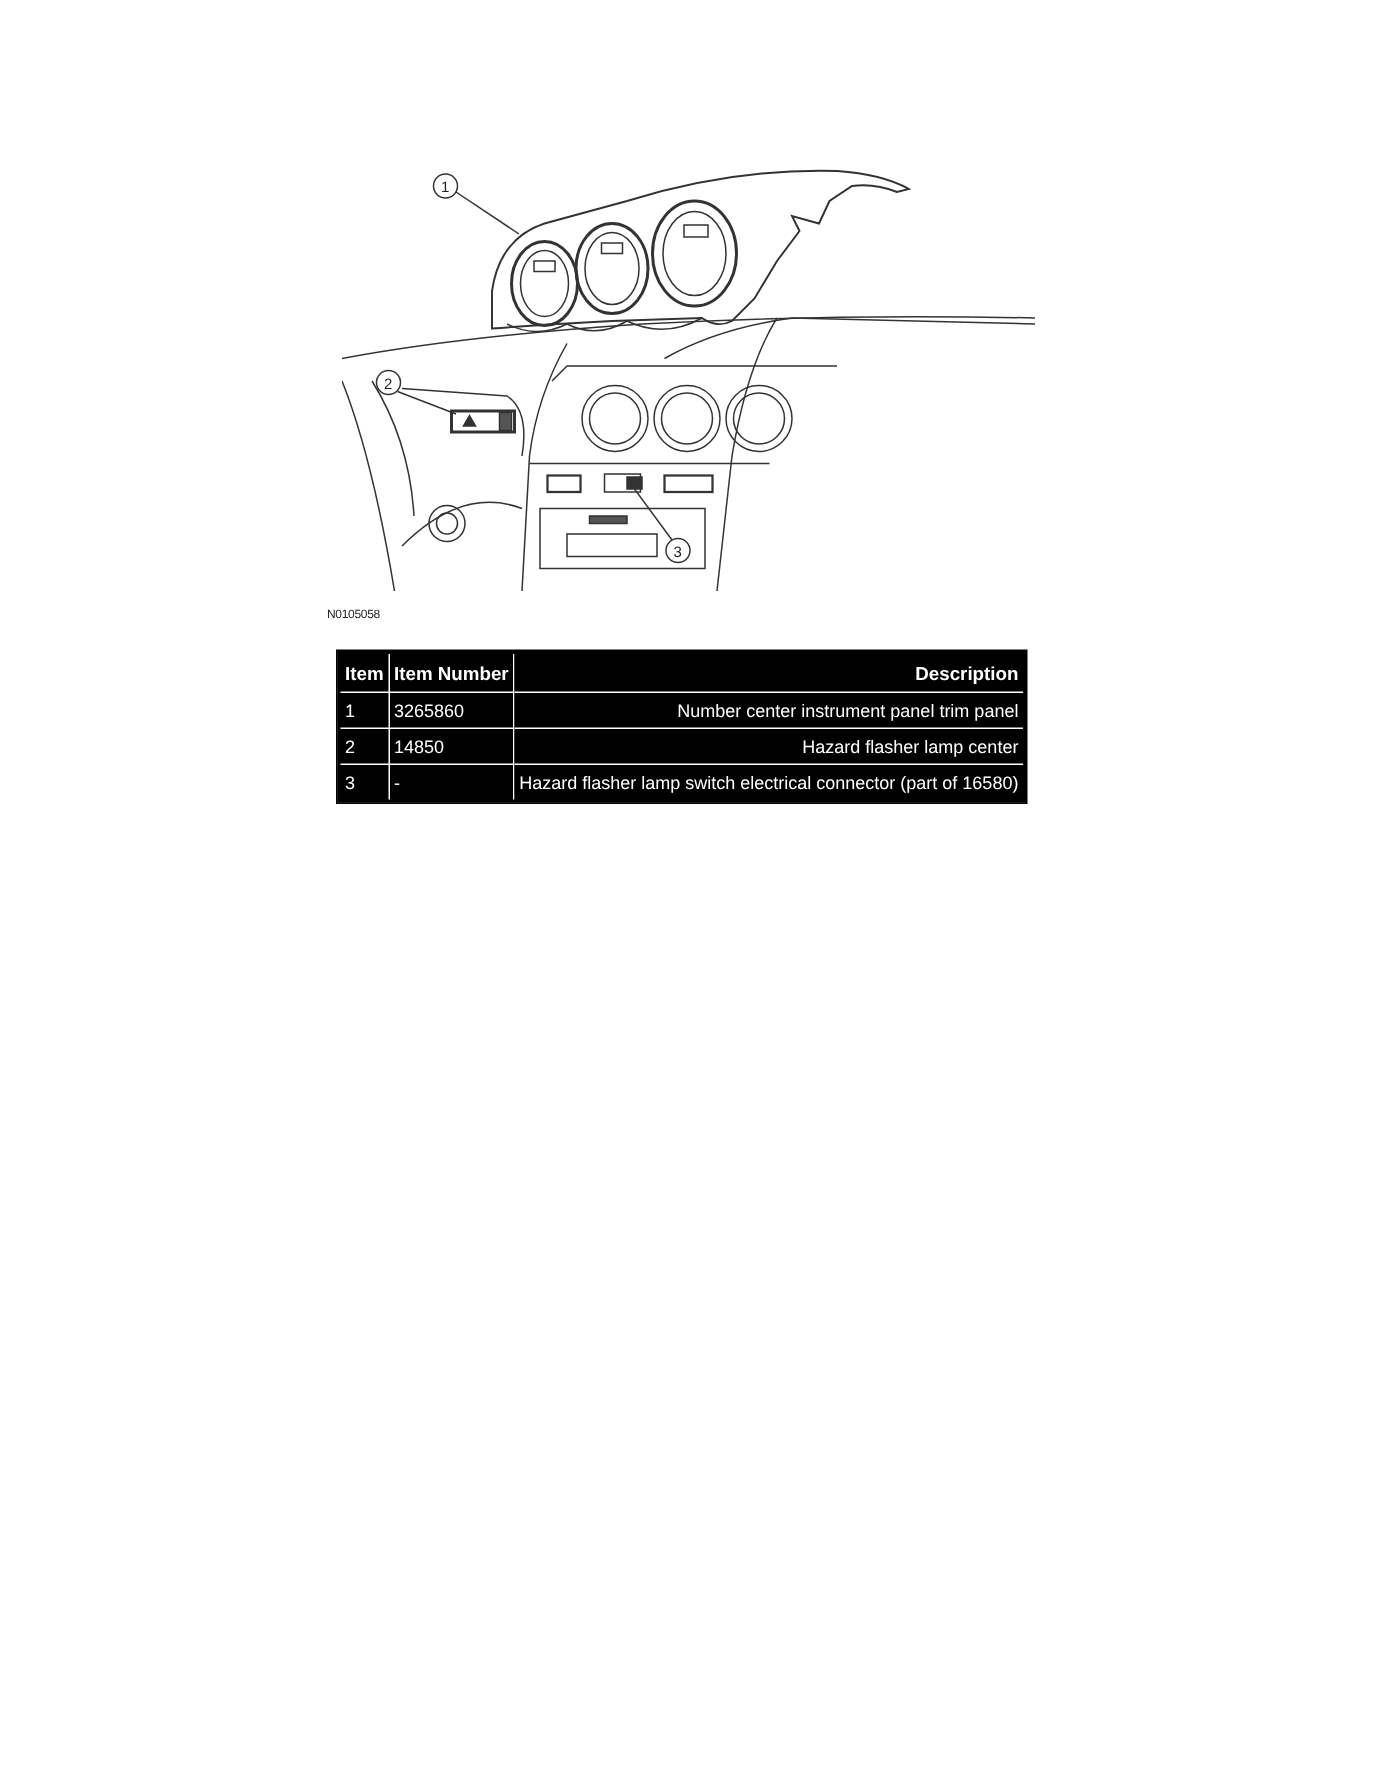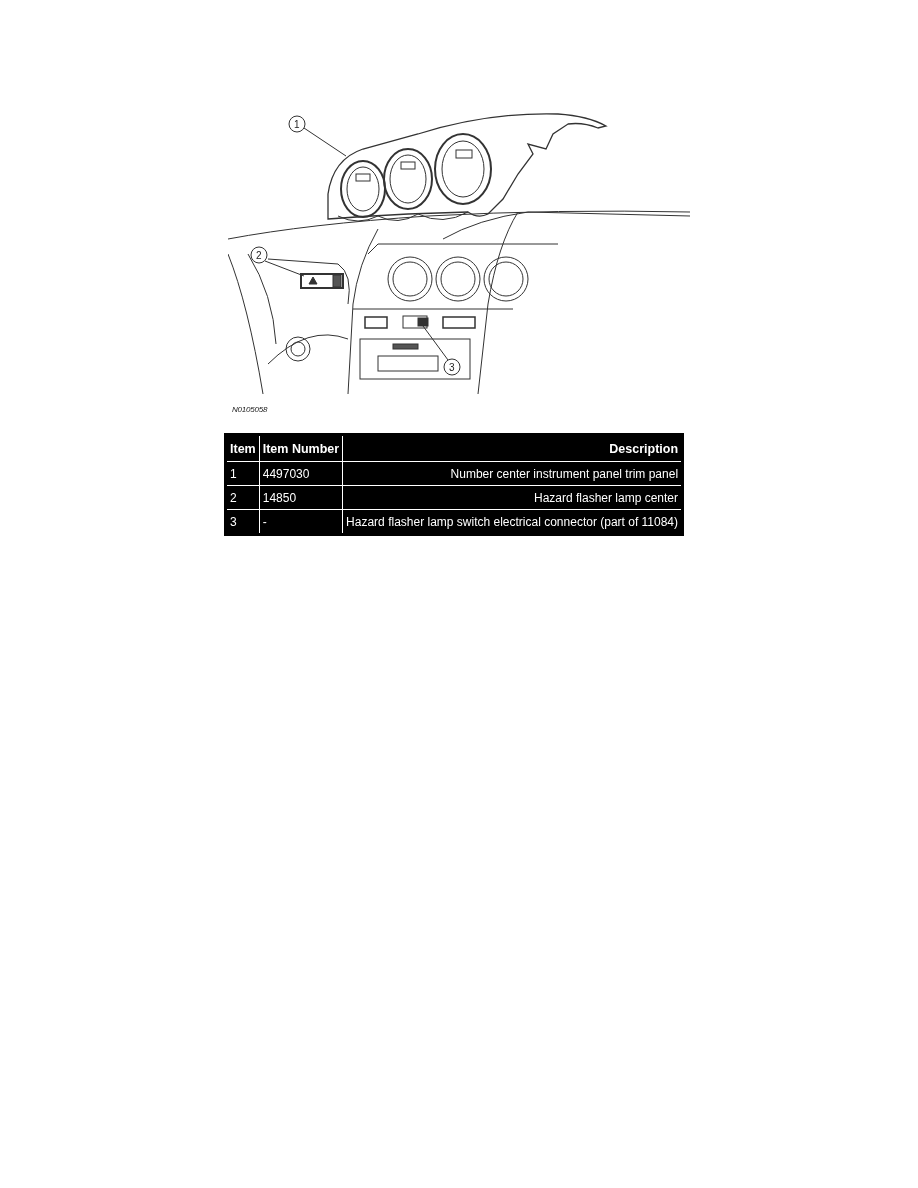--- a/index.html
+++ b/index.html
@@ -1,19 +1,19 @@
 <!DOCTYPE html>
 <html><head>
   <meta charset="utf-8">
   <style>
     html, body { margin: 0; padding: 0; background: #ffffff; }
     body { width: 918px; height: 1188px; position: relative; overflow: hidden;
            font-family: "Liberation Sans", sans-serif; }
     .illustration { position: absolute; left: 228px; top: 104px; width: 462px; height: 290px; }
-    .caption { position: absolute; left: 232px; top: 405px; font-size: 8px; color: #222; letter-spacing: -0.2px; font-style: italic; }
+    .caption { position: absolute; left: 218px; top: 405px; font-size: 8px; color: #222; letter-spacing: -0.2px; }
     table.parts { position: absolute; left: 225px; top: 434px; width: 408px;
                   border-collapse: separate; border-spacing: 0; background: #000;
                   border: 2px solid #000; outline: 1px solid #000; }
     table.parts td, table.parts th {
       background: #000; color: #fff; font-size: 12px; padding: 0 3px;
       border-right: 1px solid #fff; border-bottom: 1px solid #fff;
       height: 23px; text-align: left; font-weight: normal; white-space: nowrap;
     }
     table.parts th { font-weight: bold; font-size: 12.5px; height: 25px; }
     table.parts th.desc { text-align: center; }
@@ -85,27 +85,27 @@
 
 <table class="parts">
   <tbody>
       <tr>
     <th style="width:28px">Item</th>
     <th style="width:75px">Item Number</th>
     <th class="desc">Description</th>
   </tr>
   <tr>
     <td>1</td>
-    <td>4497030</td>
+    <td>3265860</td>
     <td>Number center instrument panel trim panel</td>
   </tr>
   <tr>
     <td>2</td>
     <td>14850</td>
     <td>Hazard flasher lamp center</td>
   </tr>
   <tr>
     <td>3</td>
     <td>-</td>
-    <td>Hazard flasher lamp switch electrical connector (part of 11084)</td>
+    <td>Hazard flasher lamp switch electrical connector (part of 16580)</td>
   </tr>
 </tbody>
   </table>
 
 </body></html>

